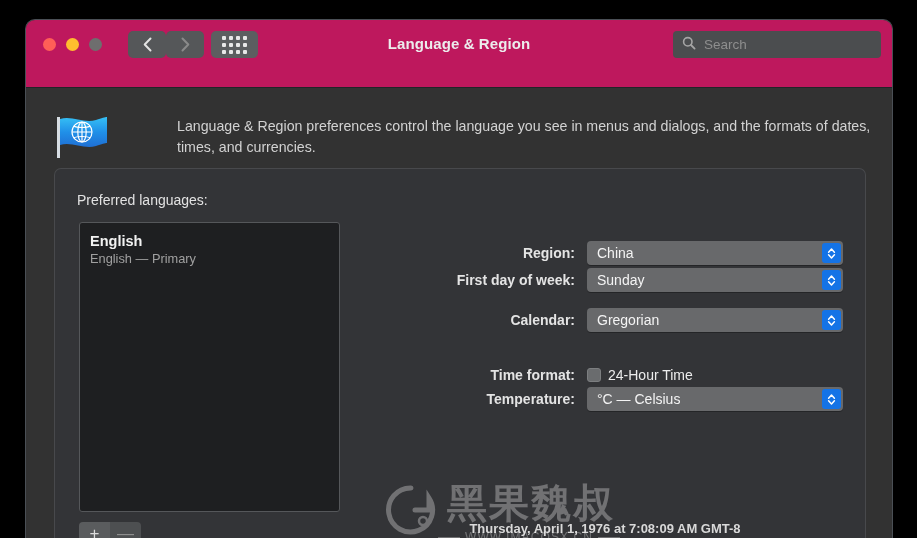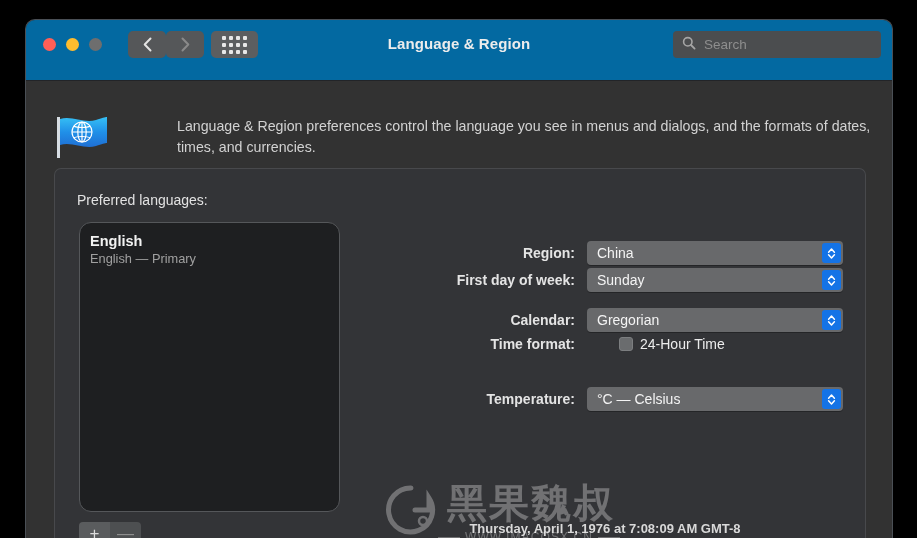--- a/index.html
+++ b/index.html
@@ -30,22 +30,22 @@
     background: #323232;
     border-radius: 10px 10px 0 0;
     border: 1px solid #4a4f55;
     border-bottom: none;
     overflow: hidden;
   }
 
   
   #titlebar {
     position: relative;
-    height: 61px;
-    background: #0369a1;
+    height: 68px;
+    background: #be185d;
     border-bottom: 1px solid #222428;
   }
 
   .traffic {
     position: absolute;
     top: 18px;
     width: 13px;
     height: 13px;
     border-radius: 50%;
   }
@@ -171,21 +171,21 @@
   }
 
   #lang-list {
     position: absolute;
     left: 24px;
     top: 53px;
     width: 261px;
     height: 290px;
     background: #1e1f21;
     border: 1px solid #55575a;
-    border-radius: 12px;
+    border-radius: 3px;
   }
   .lang-row {
     padding: 9px 0 0 10px;
   }
   .lang-name {
     font-size: 14.5px;
     font-weight: bold;
     color: #f2f2f2;
     line-height: 18px;
   }
@@ -470,21 +470,21 @@
             <span>Gregorian</span>
             <span class="stepper">
               <svg width="9" height="13" viewBox="0 0 9 13">
                 <polyline points="1.6,5.2 4.5,2 7.4,5.2" fill="none" stroke="#ffffff" stroke-width="1.5" stroke-linecap="round" stroke-linejoin="round"></polyline>
                 <polyline points="1.6,7.8 4.5,11 7.4,7.8" fill="none" stroke="#ffffff" stroke-width="1.5" stroke-linecap="round" stroke-linejoin="round"></polyline>
               </svg>
             </span>
           </div>
         </div>
 
-        <div class="frow" style="top:103px;gap:32px;">
+        <div class="frow" style="top:134px;">
           <div class="flabel">Time format:</div>
           <div class="checkrow">
             <span class="checkbox"></span>
             <span class="checklabel">24-Hour Time</span>
           </div>
         </div>
 
         <div class="frow" style="top:158px;">
           <div class="flabel">Temperature:</div>
           <div class="popup">

